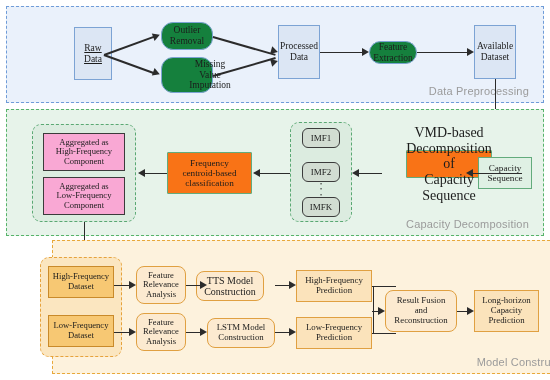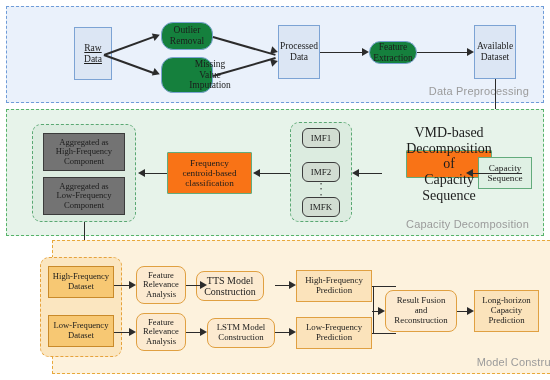--- a/index.html
+++ b/index.html
@@ -28,21 +28,21 @@
         align-items:center;justify-content:center;text-align:center;
         line-height:1.12;color:#1c1c1c;padding:1px 2px;}
 
   
   .n-blue{background:#dce6f4;border:1.2px solid #7ca3d4;}
   .n-blue.r{border-radius:12px;background:#15803d;}
 
   
   .n-green{background:#dff0e4;border:1.2px solid #63ab7c;}
   .n-green.r{border-radius:1px;background:#f97316;}
-  .n-green.dark{background:#737373;border:1.4px solid #3b3b3b;}
+  .n-green.dark{background:#f9a8d4;border:1.4px solid #3b3b3b;}
 
   
   .n-imf{background:#d2ddd2;border:1.3px solid #3b3b3b;border-radius:6px;}
 
   
   .n-orange{background:#fbe3bb;border:1.2px solid #e0a041;}
   .n-orange.r{border-radius:8px;background:#fcead0;}
   .n-orange.dark{background:#f7c873;border:1.3px solid #c98a2a;}
 
   .nt{display:block;white-space:pre-line;}

